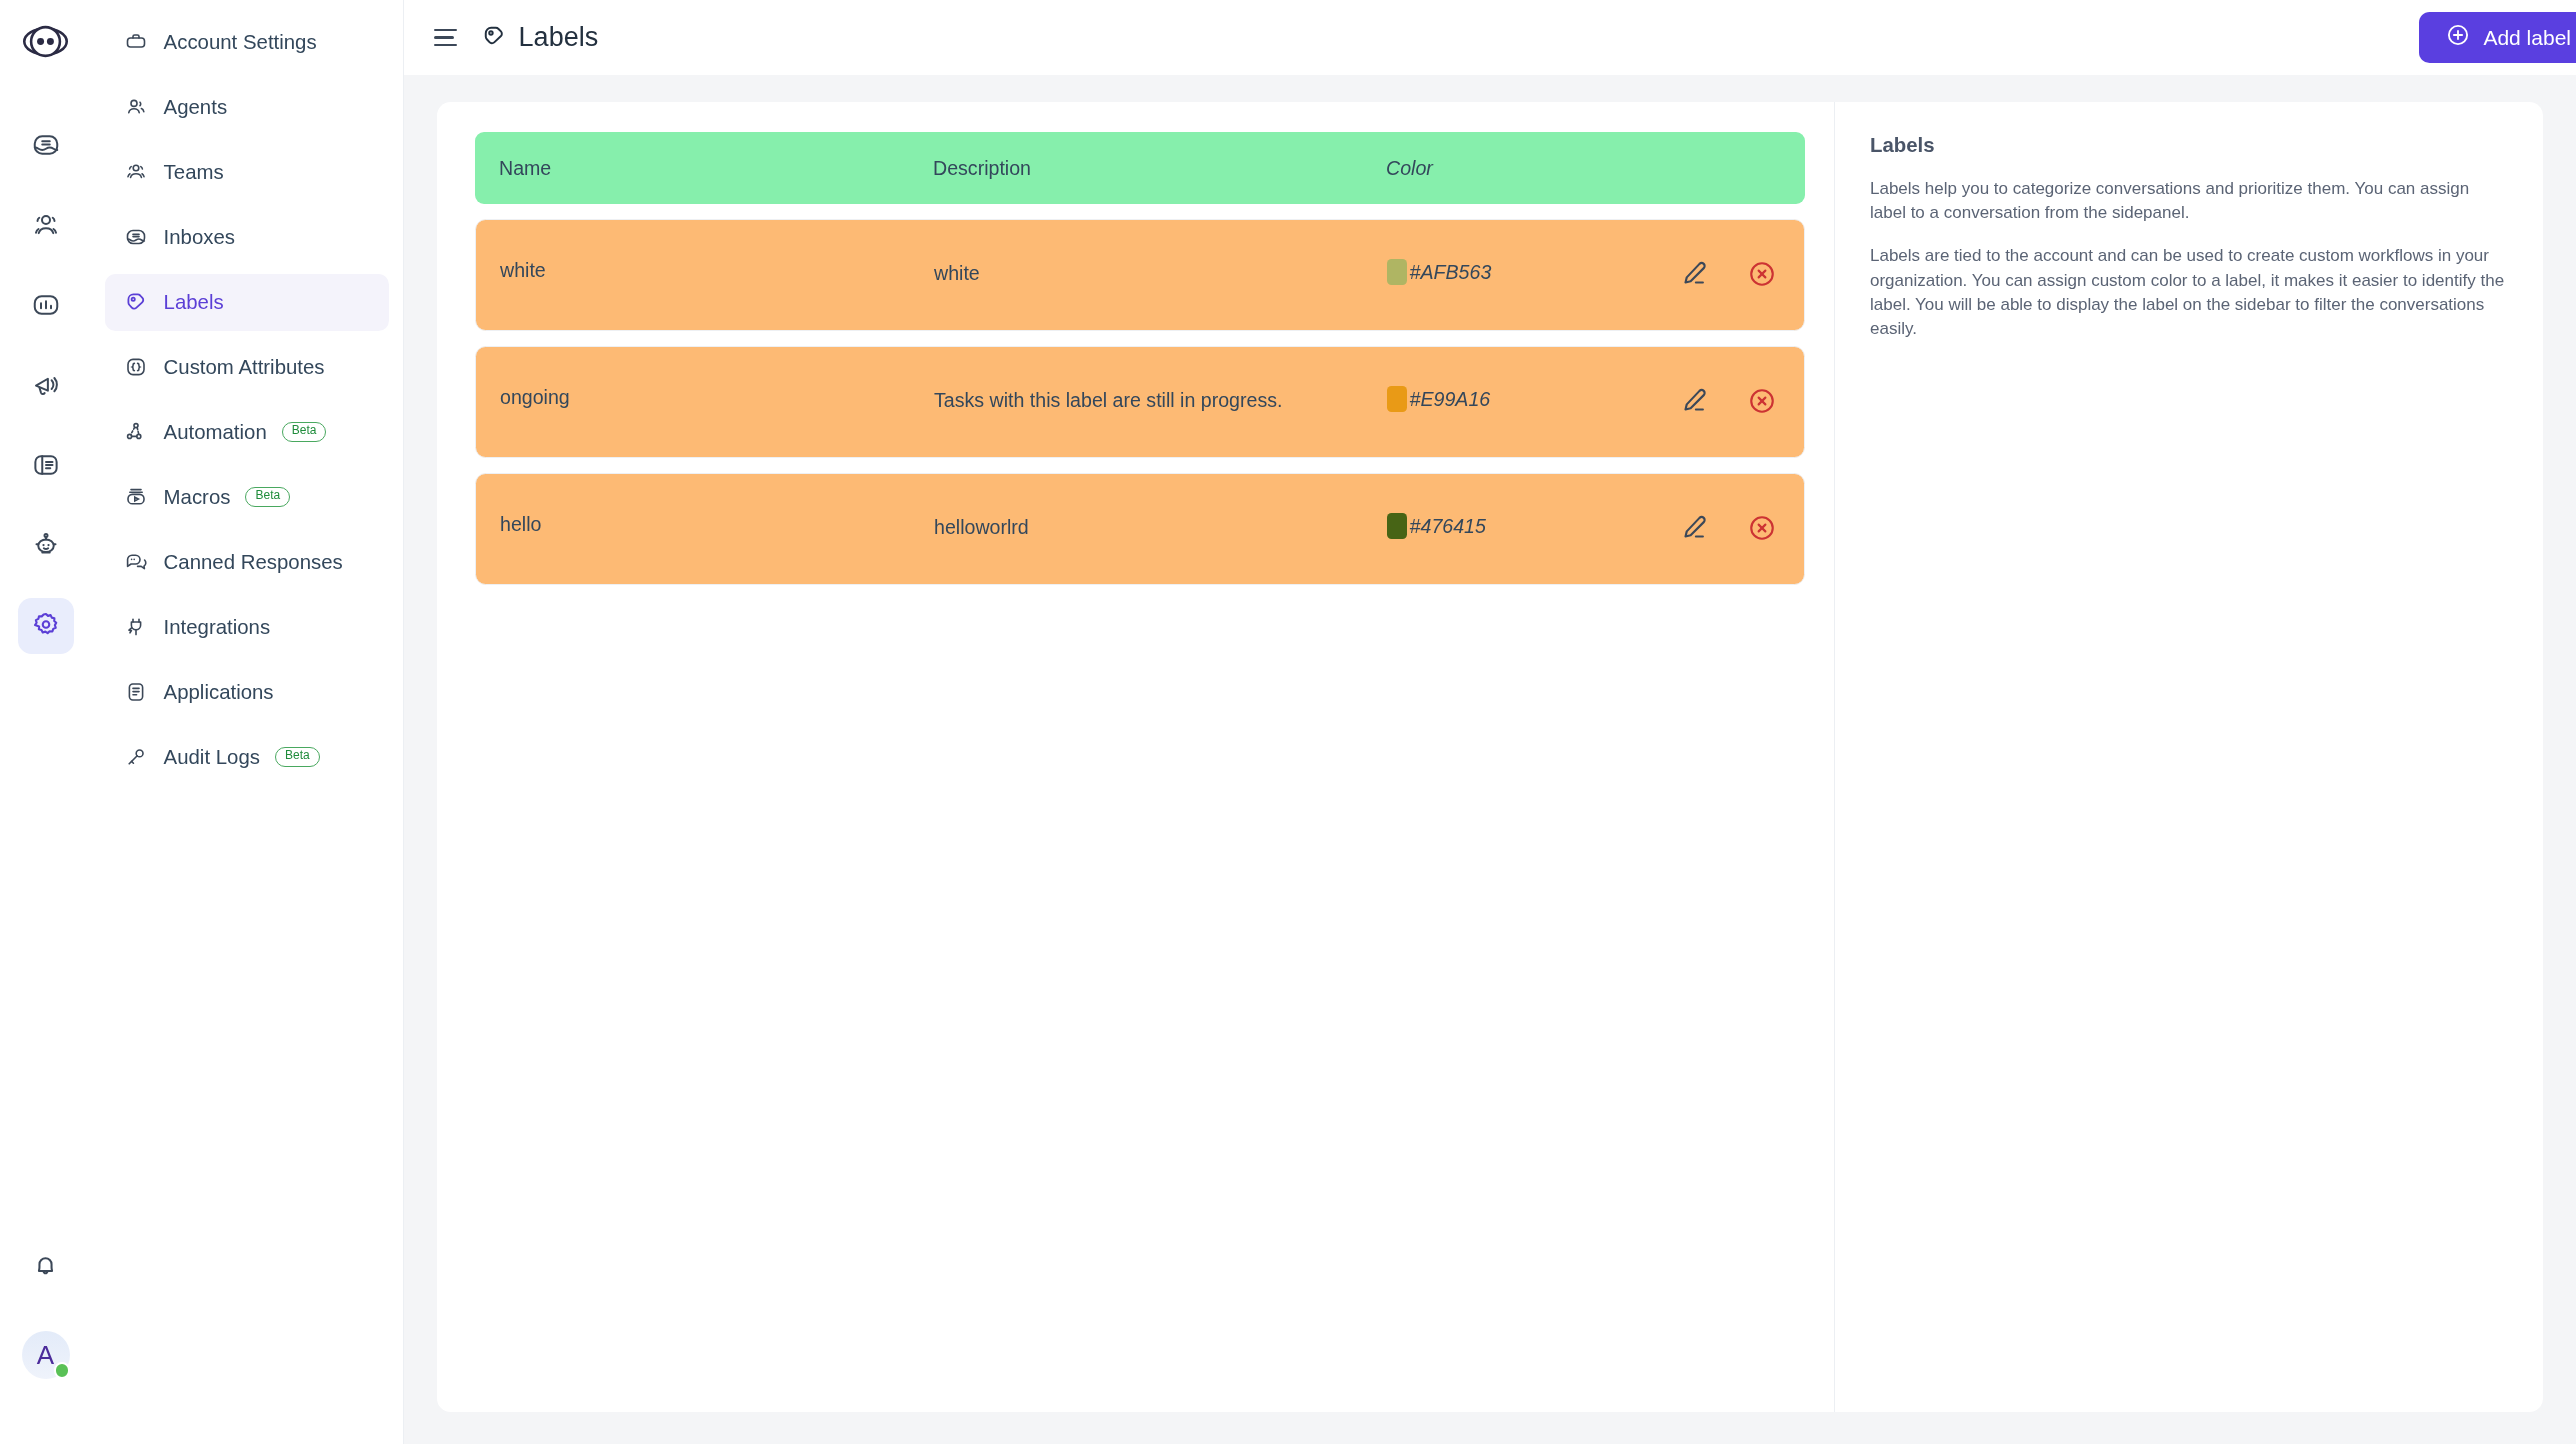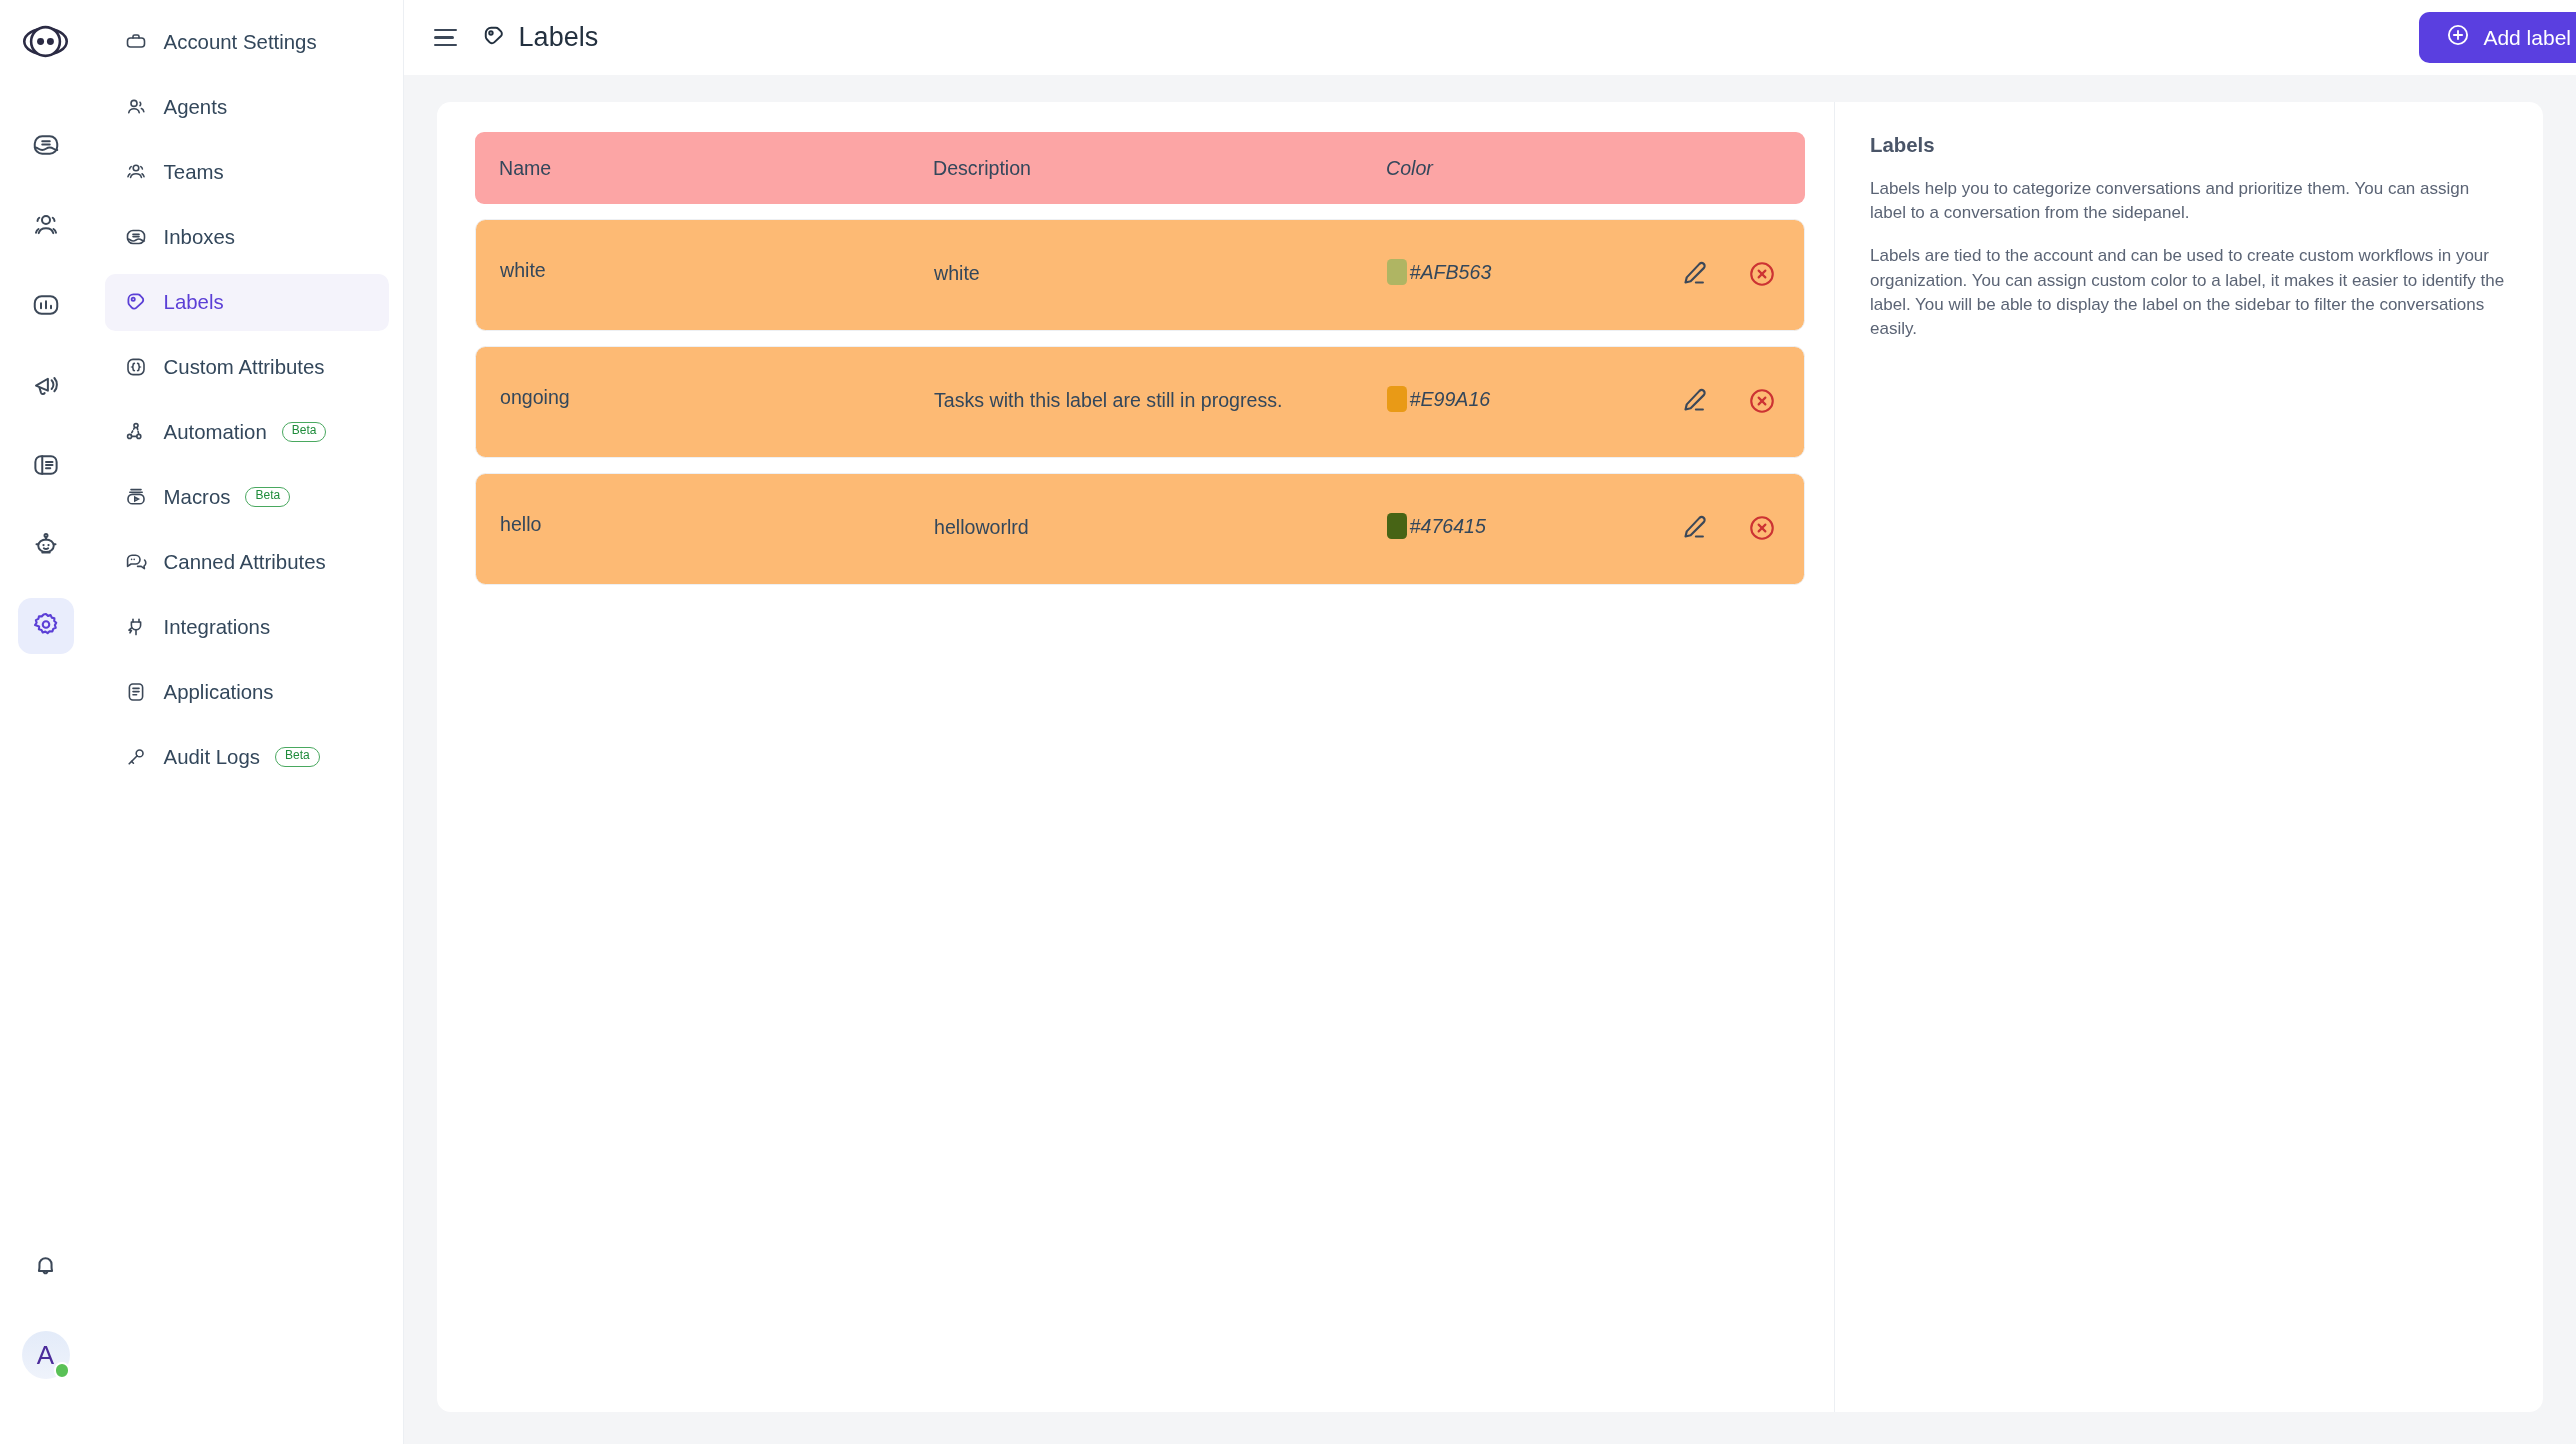--- a/index.html
+++ b/index.html
@@ -81,21 +81,21 @@
     font-size: 21px; font-family: "Liberation Sans", sans-serif; cursor: pointer;
   }
 
   .content-wrap { flex: 1 1 auto; padding: 27px 33px 33px 33px; min-height: 0; }
   .card {
     background: #fff; border-radius: 13.6px; height: 100%;
     display: flex; overflow: hidden;
   }
   .table-col { flex: 1 1 auto; padding: 30px 29px 0 38px; min-width: 0; }
   .thead {
-    display: flex; align-items: center; background: #fca5a5;
+    display: flex; align-items: center; background: #86efac;
     border-radius: 9px; height: 72px; padding: 0 24px;
   }
   .th { font-size: 19.6px; color: #33475B; font-weight: 400; }
   .col-name { flex: 0 0 434px; }
   .col-desc { flex: 0 0 453px; }
   .col-color { flex: 1 1 auto; font-style: italic; }
   .col-actions { flex: 0 0 136px; }
 
   .row {
     display: flex; align-items: flex-start;
@@ -328,21 +328,21 @@
 
       <div class="nav-item">
         <span class="ico">
           <svg width="24" height="24" viewBox="0 0 24 24" fill="none" stroke="currentColor" stroke-width="1.6" stroke-linecap="round" stroke-linejoin="round">
               <path d="M3.6 9.6a4.4 4.4 0 0 1 4.4-4.4h3.6a4.4 4.4 0 0 1 0 8.8H7l-3.4 2.4z"></path>
               <path d="M13.6 16.4h3.6l3.2 2.2-.4-2.4a4 4 0 0 0 .6-6.2"></path>
               <circle cx="7.6" cy="9.4" r=".8" fill="currentColor" stroke="none"></circle>
               <circle cx="10.2" cy="9.4" r=".8" fill="currentColor" stroke="none"></circle>
             </svg>
         </span>
-        <span>Canned Attributes</span>
+        <span>Canned Responses</span>
       </div>
 
       <div class="nav-item">
         <span class="ico">
           <svg width="24" height="24" viewBox="0 0 24 24" fill="none" stroke="currentColor" stroke-width="1.6" stroke-linecap="round" stroke-linejoin="round">
               <path d="M9 4.4v2.6"></path>
               <path d="M15 4.4v2.6"></path>
               <path d="M7.4 7h9.2v3.2a4.6 4.6 0 0 1-9.2 0z"></path>
               <path d="M12 14.8v4.8"></path>
               <path d="M7.6 12.8 5 15.2l2.4.4-1.4 2.2"></path>

